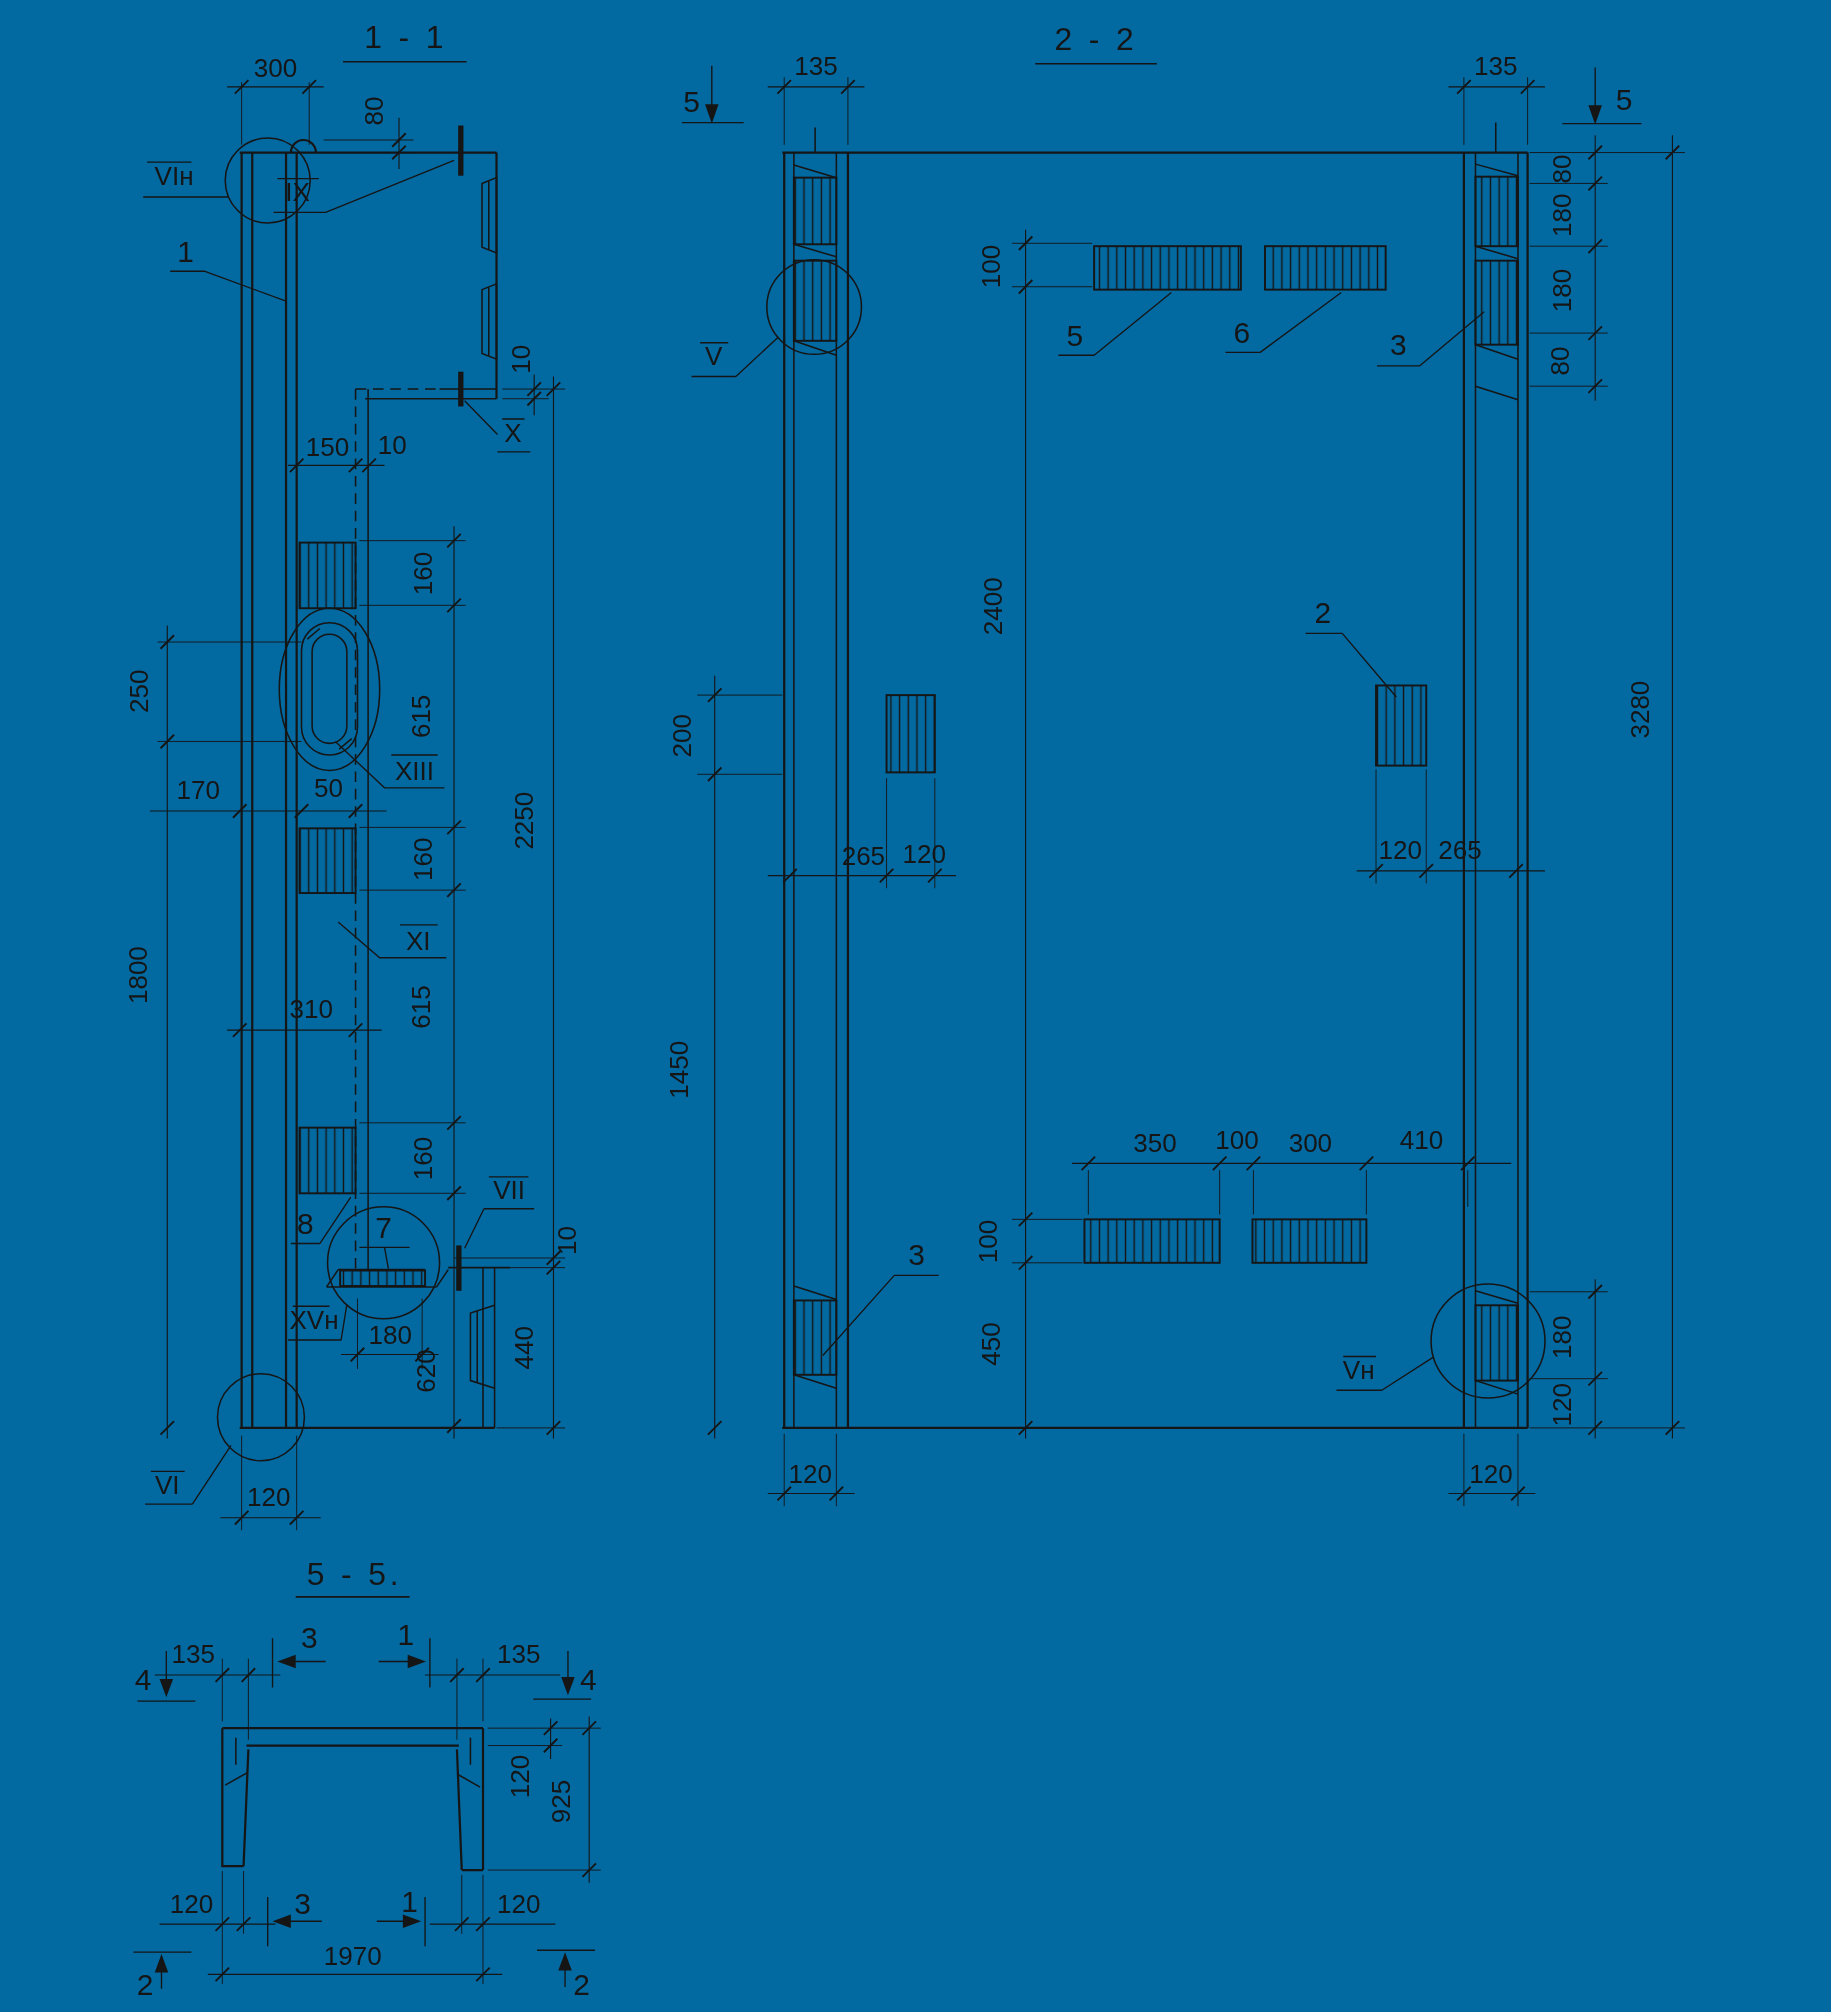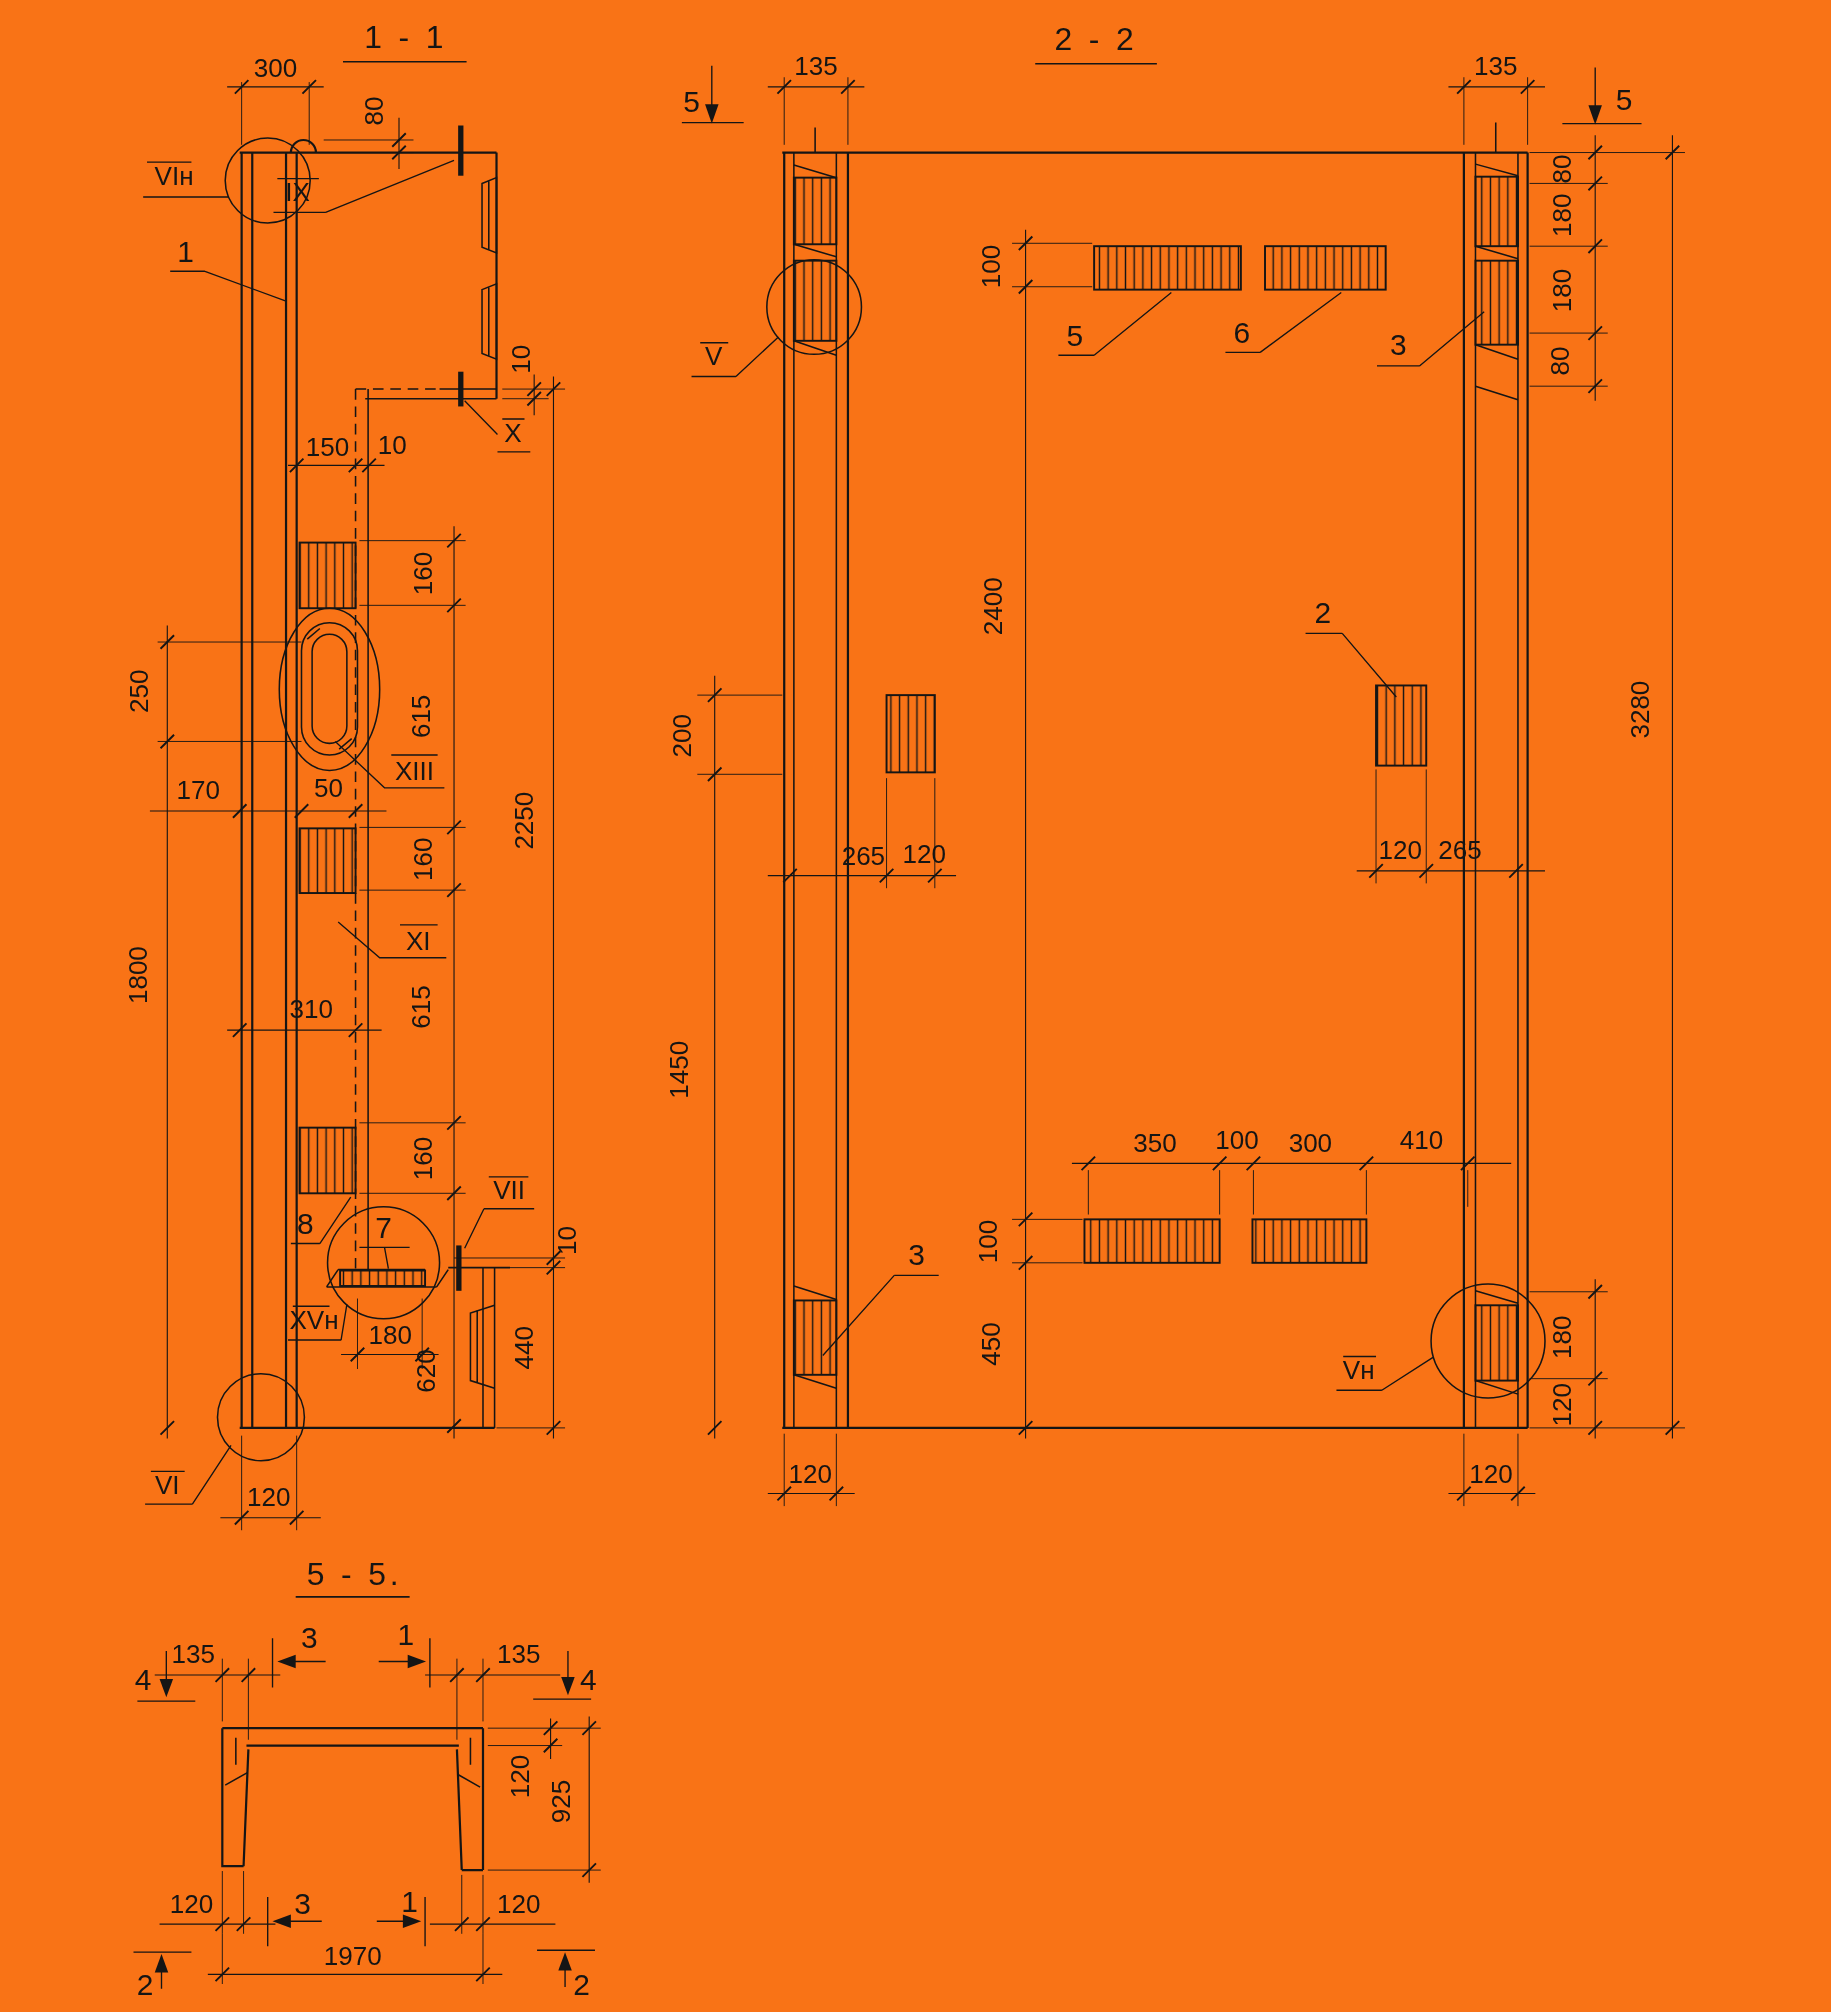--- a/index.html
+++ b/index.html
@@ -1,16 +1,16 @@
 <!DOCTYPE html>
 <html><head>
 <meta charset="utf-8">
 <style>
   html,body{margin:0;padding:0;background:#ffffff;}
-  .page{width:1832px;height:2012px;background:#f97316;position:relative;font-family:"Liberation Sans",sans-serif;}
+  .page{width:1832px;height:2012px;background:#0369a1;position:relative;font-family:"Liberation Sans",sans-serif;}
   svg{position:absolute;top:0;left:0;}
   svg text{fill:#151515;font-family:"Liberation Sans",sans-serif;font-size:27px;}
   text.ttl{font-size:33px;letter-spacing:4px;}
   text.big{font-size:31px;}
   .o{stroke:#151515;stroke-width:2.3;fill:none;}
   .i{stroke:#151515;stroke-width:1.6;fill:none;}
   .dsh{stroke:#151515;stroke-width:1.6;fill:none;stroke-dasharray:11 7;}
   .dim{stroke:#151515;stroke-width:1.15;fill:none;}
   .ext{stroke:#151515;stroke-width:0.95;fill:none;}
   .tick{stroke:#151515;stroke-width:2;fill:none;}

